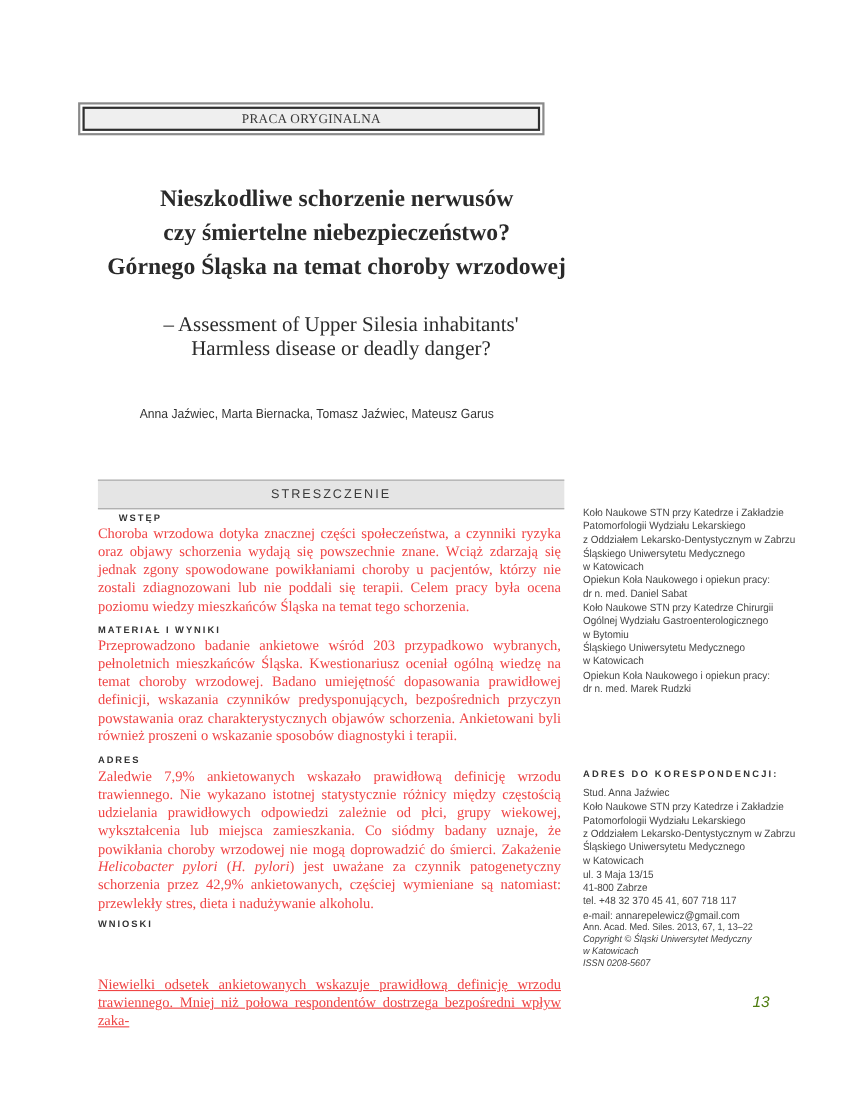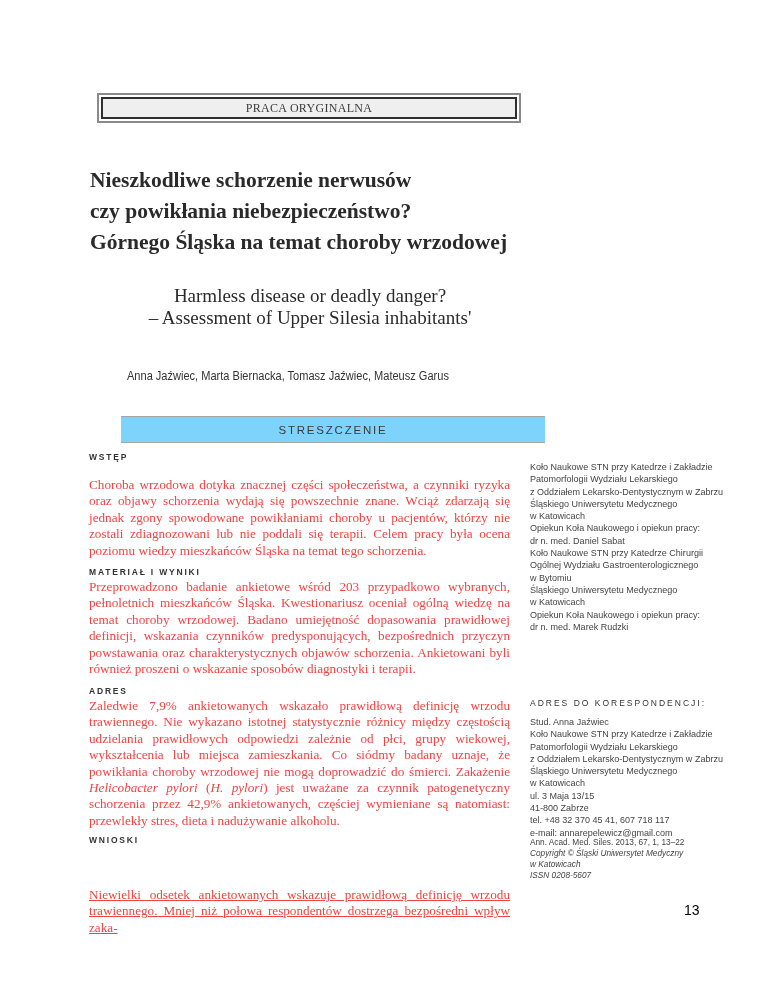--- a/index.html
+++ b/index.html
@@ -1,97 +1,97 @@
 <!DOCTYPE html>
 <html><head>
   <meta charset="utf-8">
   <style>
     html, body { margin: 0; padding: 0; background: #ffffff; }
     body { width: 768px; height: 994px; position: relative; overflow: hidden; color: #2b2b2b; }
     .serif { font-family: "Liberation Serif", "DejaVu Serif", serif; }
     .sans { font-family: "Liberation Sans", "DejaVu Sans", sans-serif; }
 
     .type-box {
-      position: absolute; left: 97px; top: 93px; width: 424px; height: 30px;
+      position: absolute; left: 71px; top: 93px; width: 424px; height: 30px;
       border: 2px solid #8a8a8a; padding: 2px; box-sizing: border-box;
     }
     .type-box-inner {
       width: 100%; height: 100%; box-sizing: border-box;
       border: 2px solid #2f2f2f; background: #efefef;
       display: flex; align-items: center; justify-content: center;
       font-size: 12px; letter-spacing: 0.3px; color: #3a3a3a;
     }
 
     .title-pl {
-      position: absolute; left: 90px; top: 165px; width: 432px; 
+      position: absolute; left: 90px; top: 165px; width: 432px; text-align: center;
       font-weight: bold; font-size: 21.5px; line-height: 31px; color: #2a2a2a; font-family: Liberation Serif, serif;
     }
     .title-en {
       position: absolute; left: 110px; top: 285px; width: 400px; text-align: center;
       font-size: 19px; line-height: 22px; color: #2b2b2b;
     }
     .authors {
       position: absolute; left: 127px; top: 369px; font-size: 12px; color: #333;
       transform: scaleX(0.92); transform-origin: left top; white-space: nowrap;
     }
 
     .abstract-bar {
-      position: absolute; left: 89px; top: 416px; width: 424px; height: 25px;
-      background: #7dd3fc; border-top: 1.5px solid #a5a5a5; border-bottom: 1.5px solid #a5a5a5;
+      position: absolute; left: 89px; top: 436px; width: 424px; height: 25px;
+      background: #e5e5e5; border-top: 1.5px solid #a5a5a5; border-bottom: 1.5px solid #a5a5a5;
       display: flex; align-items: center; justify-content: center;
-      font-size: 11.5px; letter-spacing: 1.8px; color: #3a3a3a; margin-left: 32px;
+      font-size: 11.5px; letter-spacing: 1.8px; color: #3a3a3a;
     }
 
     .section-head {
       position: absolute; left: 89px; font-size: 8.5px; font-weight: bold; letter-spacing: 1.8px; color: #333;
     }
     .para {
       position: absolute; left: 89px; width: 421px; font-size: 13.2px; line-height: 16.4px;
       text-align: justify; color: #ef4444;
     }
 
     .side {
       position: absolute; left: 530px; width: 210px; font-size: 9.6px; line-height: 12.3px; color: #444;
       transform: scaleX(0.94); transform-origin: left top;
     }
     .side div { white-space: nowrap; }
     .side-head {
-      position: absolute; left: 530px; top: 698px; font-size: 8.5px; font-weight: normal;
+      position: absolute; left: 530px; top: 698px; font-size: 8.5px; font-weight: bold;
       letter-spacing: 2px; color: #333;
     }
     .journal { font-style: normal; }
     .journal .it { font-style: italic; }
 
     .page-num {
-      position: absolute; left: 684px; top: 902px; font-size: 14px; color: #000000;
+      position: absolute; left: 684px; top: 902px; font-size: 14px; font-style: italic; color: #4d7c0f;
     }
   </style>
 </head>
 <body>
 
 <div class="type-box serif">
   <div class="type-box-inner">PRACA ORYGINALNA</div>
 </div>
 
 <div class="title-pl serif">
   <div>Nieszkodliwe schorzenie nerwusów</div>
-  <div>czy powikłania niebezpieczeństwo?</div>
+  <div>czy śmiertelne niebezpieczeństwo?</div>
   <div>Górnego Śląska na temat choroby wrzodowej</div>
 </div>
 
 <div class="title-en serif">
+  <div>– Assessment of Upper Silesia inhabitants'</div>
   <div>Harmless disease or deadly danger?</div>
-  <div>– Assessment of Upper Silesia inhabitants'</div>
 </div>
 
 <div class="authors sans">Anna Jaźwiec, Marta Biernacka, Tomasz Jaźwiec, Mateusz Garus</div>
 
 <div class="abstract-bar sans">STRESZCZENIE</div>
 
-<div class="section-head sans" style="top:452px;">WSTĘP</div>
+<div class="section-head sans" style="top:466px;margin-left:19px;">WSTĘP</div>
 <div class="para serif" style="top:477px;">Choroba wrzodowa dotyka znacznej części społeczeństwa, a czynniki ryzyka oraz objawy schorzenia wydają się powszechnie znane. Wciąż zdarzają się jednak zgony spowodowane powikłaniami choroby u pacjentów, którzy nie zostali zdiagnozowani lub nie poddali się terapii. Celem pracy była ocena poziomu wiedzy mieszkańców Śląska na temat tego schorzenia.</div>
 
 <div class="section-head sans" style="top:567px;">MATERIAŁ I WYNIKI</div>
 <div class="para serif" style="top:579px;">Przeprowadzono badanie ankietowe wśród 203 przypadkowo wybranych, pełnoletnich mieszkańców Śląska. Kwestionariusz oceniał ogólną wiedzę na temat choroby wrzodowej. Badano umiejętność dopasowania prawidłowej definicji, wskazania czynników predysponujących, bezpośrednich przyczyn powstawania oraz charakterystycznych objawów schorzenia. Ankietowani byli również proszeni o wskazanie sposobów diagnostyki i terapii.</div>
 
 <div class="section-head sans" style="top:686px;">ADRES</div>
 <div class="para serif" style="top:698px;"><span>Zaledwie 7,9% ankietowanych wskazało prawidłową definicję wrzodu trawiennego. Nie wykazano istotnej statystycznie różnicy między częstością udzielania prawidłowych odpowiedzi zależnie od płci, grupy wiekowej, wykształcenia lub miejsca zamieszkania. Co siódmy badany uznaje, że powikłania choroby wrzodowej nie mogą doprowadzić do śmierci. Zakażenie </span><i>Helicobacter pylori</i><span> (</span><i>H. pylori</i><span>) jest uważane za czynnik patogenetyczny schorzenia przez 42,9% ankietowanych, częściej wymieniane są natomiast: przewlekły stres, dieta i nadużywanie alkoholu.</span></div>
 
 <div class="section-head sans" style="top:835px;">WNIOSKI</div>
 <div class="para serif" style="top:887px;text-decoration:underline;">Niewielki odsetek ankietowanych wskazuje prawidłową definicję wrzodu trawiennego. Mniej niż  połowa  respondentów dostrzega bezpośredni wpływ zaka-</div>

